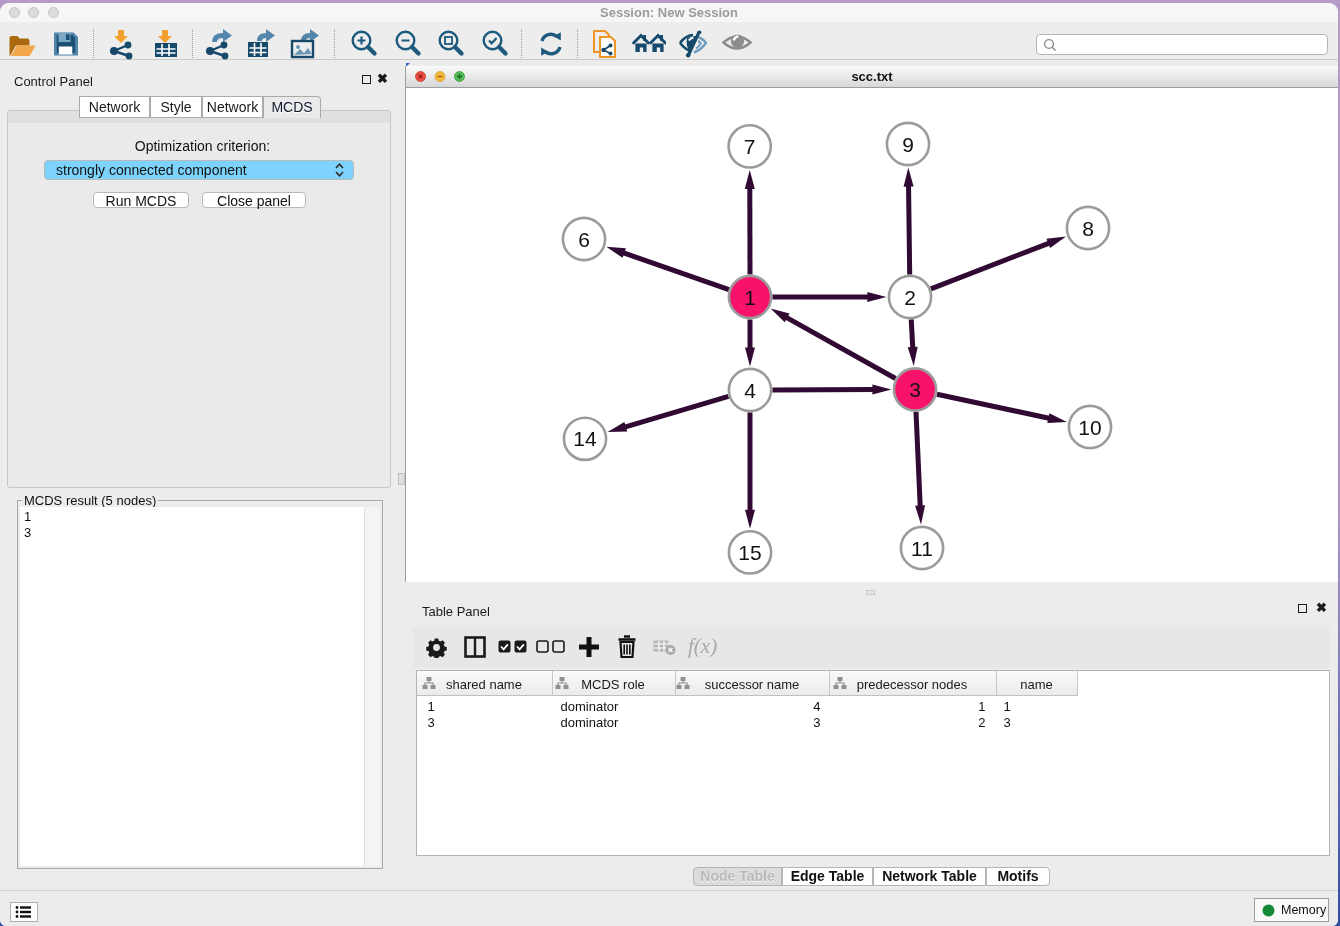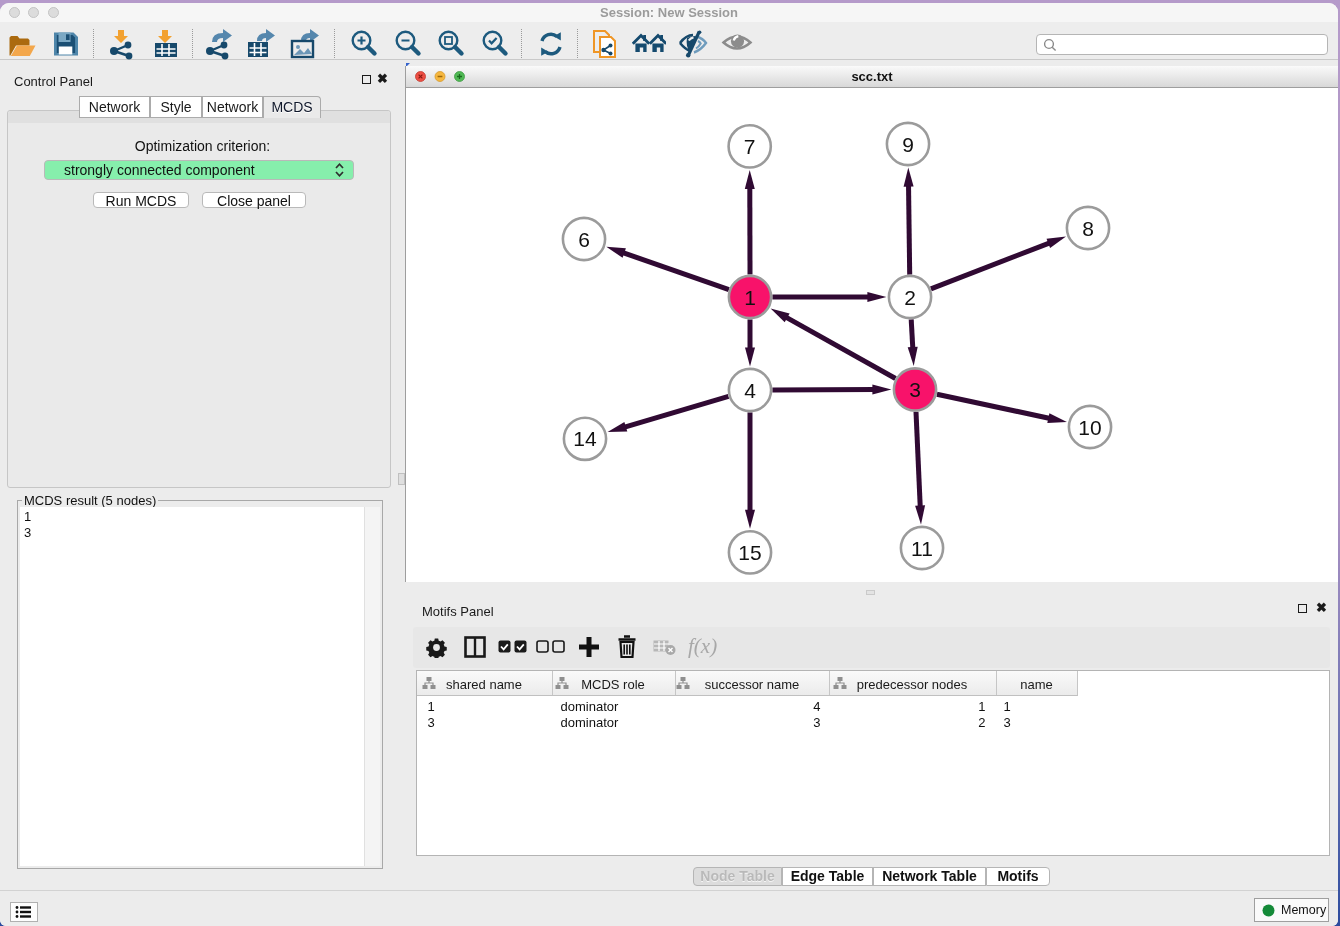--- a/index.html
+++ b/index.html
@@ -27,23 +27,23 @@
   #cpanel .hdr{position:absolute;left:14px;top:14px;font-size:13px;color:#1a1a1a;}
   .floatbtn{position:absolute;width:9px;height:9px;border:1.5px solid #1a1a1a;box-sizing:border-box;}
   .closebtn{position:absolute;font-size:13px;font-weight:bold;color:#1a1a1a;line-height:10px;}
   
   .tab{position:absolute;top:36px;height:22px;z-index:2;box-sizing:border-box;border:1px solid #ababab;
        background:#fff;font-size:14px;color:#1a1a1a;text-align:center;line-height:20px;}
   .tab.sel{background:#eaeaea;border-bottom:none;color:#0f172a;text-shadow:0 1px 0 #fff;}
   #tabpanel{position:absolute;left:7px;top:50px;width:384px;height:378px;background:#eaeaea;
             border:1px solid #c6c6c6;border-radius:3px;box-sizing:border-box;}
   #optlabel{position:absolute;left:0;width:100%;top:78px;text-align:center;font-size:14px;color:#111;}
-  #optsel{position:absolute;left:44px;top:100px;width:310px;height:20px;background:#86efac;
+  #optsel{position:absolute;left:44px;top:100px;width:310px;height:20px;background:#7dd3fc;
           border:1px solid #b9b9b9;border-radius:4px;box-sizing:border-box;
-          font-size:14px;color:#111;line-height:18px;padding-left:19px;}
+          font-size:14px;color:#111;line-height:18px;padding-left:11px;}
   .btn{position:absolute;top:132px;height:16px;background:#fff;border:1px solid #b9b9b9;
        border-radius:4px;box-sizing:border-box;font-size:14px;color:#111;text-align:center;
        line-height:17px;}
   
   #fs{position:absolute;left:17px;top:440px;width:366px;height:369px;
       border:1px solid #a8a8a8;box-sizing:border-box;}
   #fs .legend{position:absolute;left:4px;top:-8px;background:#ececec;font-size:13px;
       color:#111;padding:0 2px;}
   #fs .ta{position:absolute;left:2px;top:6px;right:2px;bottom:2px;background:#fff;
       font-size:13px;color:#111;line-height:15.5px;padding:2px 0 0 4px;}
@@ -333,21 +333,21 @@
           <text x="180" y="358.3">14</text>
           <text x="345" y="471.9">15</text>
         </g>
       </svg>
     </div>
   </div>
 
   <div style="position:absolute;left:866px;top:587px;width:9px;height:5px;background:#e3e3e3;border:1px solid #cacaca;box-sizing:border-box;"></div>
 
   <div id="tpanel">
-    <div style="position:absolute;left:17px;top:6px;font-size:13px;color:#1a1a1a;">Motifs Panel</div>
+    <div style="position:absolute;left:17px;top:6px;font-size:13px;color:#1a1a1a;">Table Panel</div>
     <div class="floatbtn" style="left:893px;top:6px"></div>
     <div class="closebtn" style="left:911px;top:5px">✖</div>
     <div id="ttoolbar">
 
       <svg style="position:absolute;left:13px;top:10px" width="21" height="21" viewBox="0 0 21 21">
         <path d="M8.8 1.5 h3.4 l.5 2.3 a7 7 0 0 1 1.8 .75 l2 -1.2 2.4 2.4 -1.2 2 a7 7 0 0 1 .75 1.8 l2.3 .5 v3.4 l-2.3 .5 a7 7 0 0 1 -.75 1.8 l1.2 2 -2.4 2.4 -2 -1.2 a7 7 0 0 1 -1.8 .75 l-.5 2.3 h-3.4 l-.5 -2.3 a7 7 0 0 1 -1.8 -.75 l-2 1.2 -2.4 -2.4 1.2 -2 a7 7 0 0 1 -.75 -1.8 l-2.3 -.5 v-3.4 l2.3 -.5 a7 7 0 0 1 .75 -1.8 l-1.2 -2 2.4 -2.4 2 1.2 a7 7 0 0 1 1.8 -.75 z" fill="#1a1a1a"></path>
         <circle cx="10.5" cy="10.5" r="3.4" fill="#e7e7e7"></circle>
       </svg>
 
       <svg style="position:absolute;left:51px;top:9px" width="22" height="22" viewBox="0 0 22 22">

